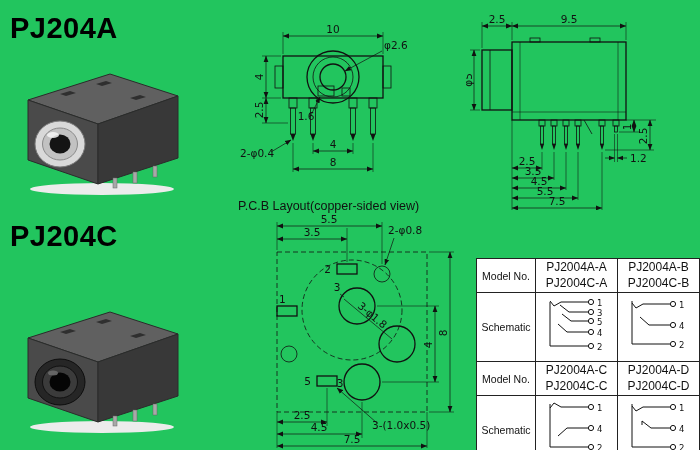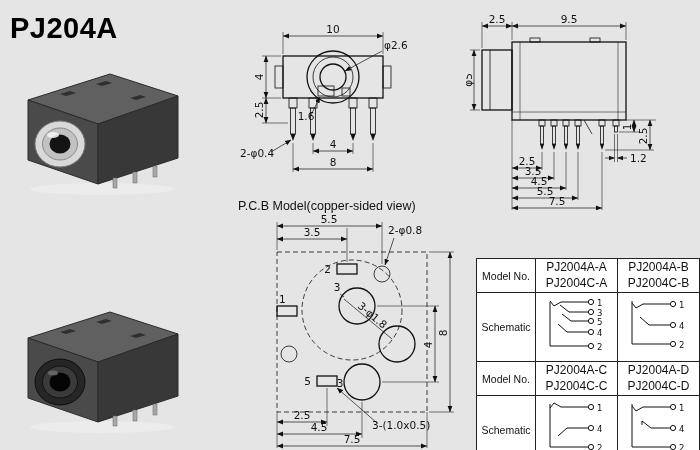--- a/index.html
+++ b/index.html
@@ -1,18 +1,18 @@
 <!DOCTYPE html>
 <html><head>
 <meta charset="utf-8">
 <style>
   *{margin:0;padding:0;box-sizing:border-box}
   html,body{background:#fff}
   body{font-family:"Liberation Sans",sans-serif;color:#111}
-  #canvas{position:relative;width:700px;height:450px;background:#e5e5e5;overflow:hidden}
+  #canvas{position:relative;width:700px;height:450px;background:#22c55e;overflow:hidden}
   .abs{position:absolute}
   .title{font-size:29px;font-weight:bold;color:#000;letter-spacing:.5px;font-family:"Liberation Sans",sans-serif}
   .caption{font-size:12.5px;color:#111}
   svg text{font-family:"DejaVu Sans",sans-serif;font-size:10.5px;fill:#111;text-anchor:middle}
   svg text.ts{text-anchor:start}
   svg text.te{text-anchor:end}
   .ol{fill:none;stroke:#111;stroke-width:1.3}
   .ol2{fill:none;stroke:#111;stroke-width:.8}
   .ext{stroke:#111;stroke-width:.55;fill:none}
   .dim{stroke:#111;stroke-width:.7;fill:none}
@@ -34,20 +34,21 @@
   <defs>
     <marker id="ah" viewBox="0 0 10 10" refX="9.5" refY="5" markerWidth="9" markerHeight="9" orient="auto-start-reverse">
       <path d="M0,1.2 L10,5 L0,8.8 Z" fill="#111"></path>
     </marker>
   </defs>
 </svg>
 
 <div id="canvas">
 
   <div class="abs title" style="left:10px;top:12px">PJ204A</div>
+  <div class="abs title" style="left:10px;top:220px">PJ204C</div>
 
   <svg class="abs" style="left:10px;top:56px" width="175" height="140" viewBox="0 0 175 140">
     <ellipse cx="92" cy="133" rx="72" ry="6" fill="#ececec"></ellipse>
     <polygon points="18,44 100,18 168,40 88,68" fill="#606060" stroke="#2b2b2b" stroke-width="1"></polygon>
     <polygon points="18,44 88,68 88,128 18,104" fill="#4a4a4a" stroke="#2b2b2b" stroke-width="1"></polygon>
     <polygon points="88,68 168,40 168,102 88,128" fill="#383838" stroke="#2b2b2b" stroke-width="1"></polygon>
     <polygon points="50,38 60,35 66,37 56,40" fill="#2f2f2f"></polygon>
     <polygon points="86,28 96,25 102,27 92,30" fill="#2f2f2f"></polygon>
     <polygon points="120,42 130,39 136,41 126,44" fill="#2f2f2f"></polygon>
     <ellipse cx="50" cy="88" rx="25" ry="23" stroke="#7a7a7a" stroke-width="1" fill="#d9d9d9"></ellipse>
@@ -121,21 +122,21 @@
     <line x1="75" y1="123" x2="75" y2="134" class="ext"></line>
       <line x1="115" y1="123" x2="115" y2="134" class="ext"></line>
     <line x1="75" y1="131" x2="115" y2="131" class="dim" marker-start="url(#ah)" marker-end="url(#ah)"></line>
     <text x="95" y="128">4</text>
     <line x1="55" y1="123" x2="55" y2="152" class="ext"></line>
       <line x1="135" y1="123" x2="135" y2="152" class="ext"></line>
     <line x1="55" y1="149" x2="135" y2="149" class="dim" marker-start="url(#ah)" marker-end="url(#ah)"></line>
     <text x="95" y="146">8</text>
   </svg>
 
-  <div class="abs caption" style="left:238px;top:199px">P.C.B Model(copper-sided view)</div>
+  <div class="abs caption" style="left:238px;top:199px">P.C.B Layout(copper-sided view)</div>
 
   <svg class="abs" style="left:466px;top:12px" width="232" height="198" viewBox="0 0 232 198">
     <rect x="16" y="38" width="30" height="60" class="ol"></rect>
     <line x1="24" y1="38" x2="24" y2="98" class="ol2"></line>
     <rect x="46" y="30" width="114" height="78" class="ol"></rect>
     <line x1="54" y1="30" x2="54" y2="108" class="ext"></line>
     <line x1="152" y1="30" x2="152" y2="108" class="ext"></line>
     <line x1="46" y1="100" x2="160" y2="100" class="ext"></line>
     <rect x="64" y="26" width="10" height="4" class="ol2"></rect>
     <rect x="124" y="26" width="10" height="4" class="ol2"></rect>

